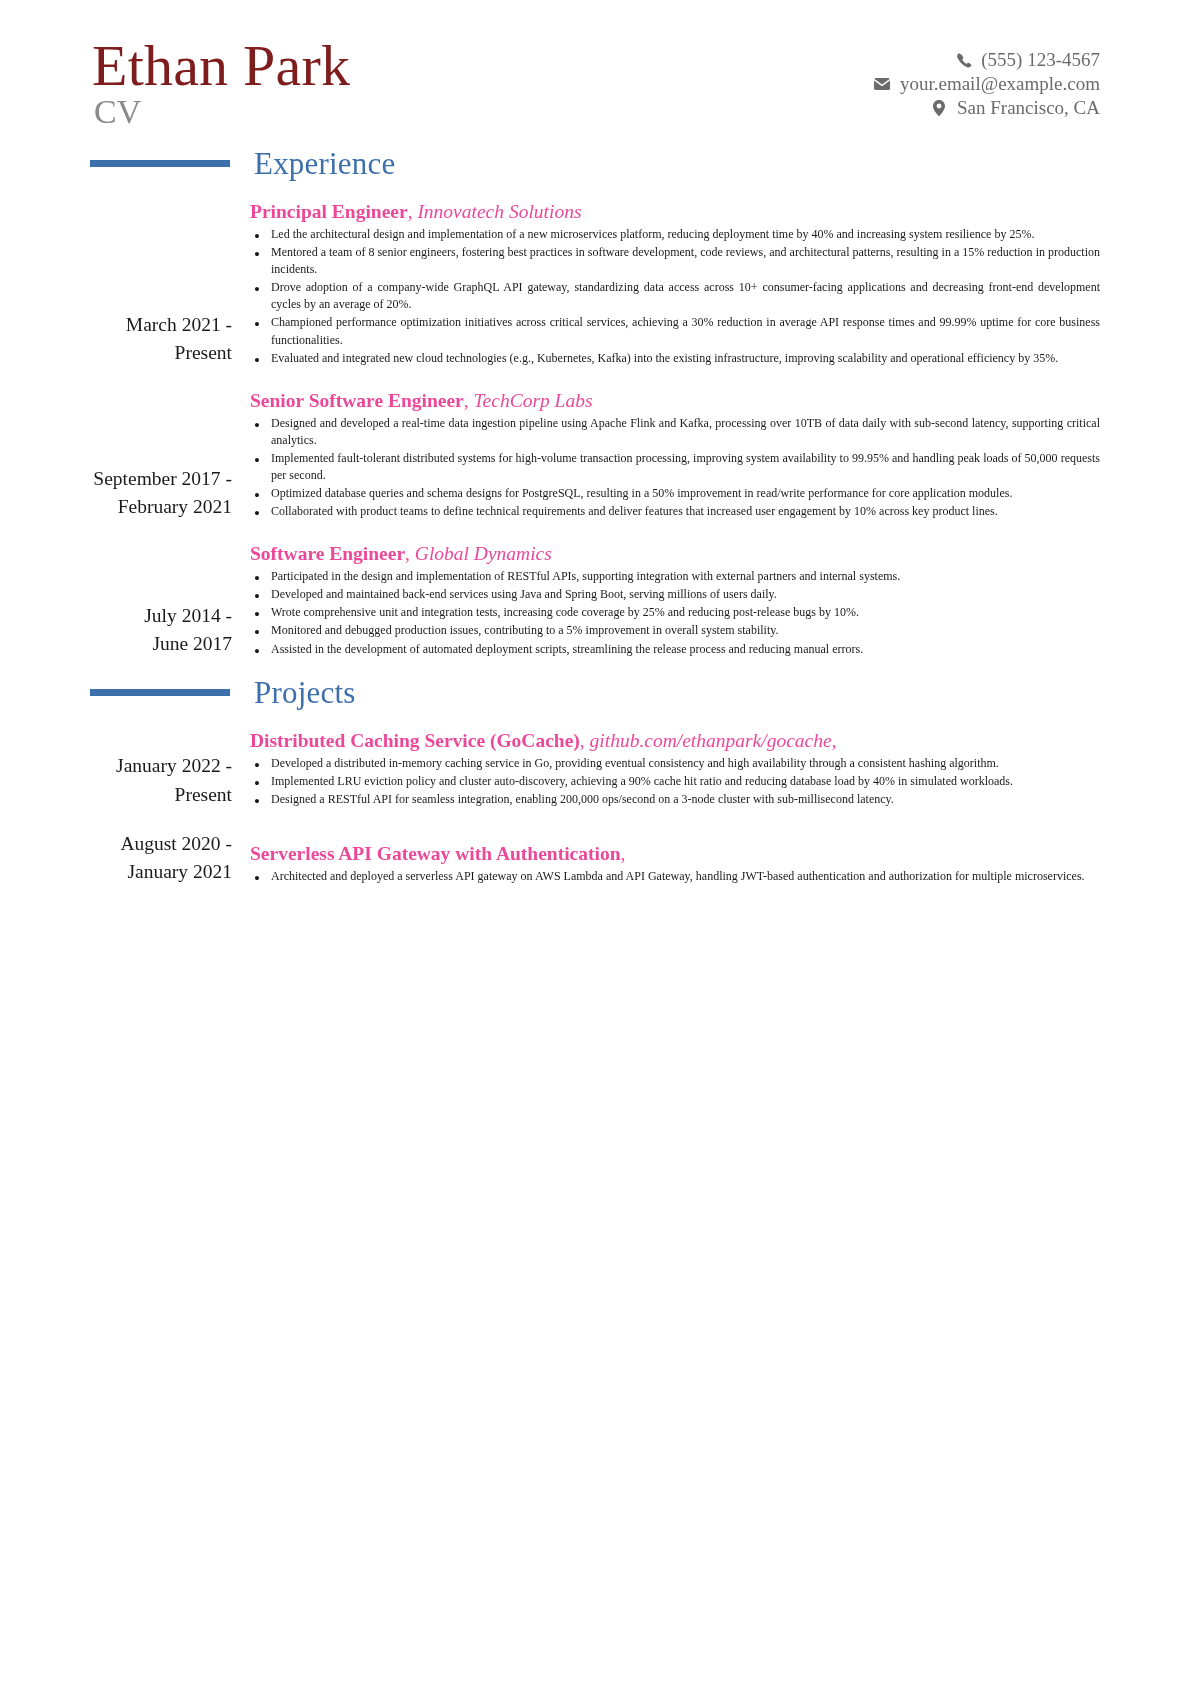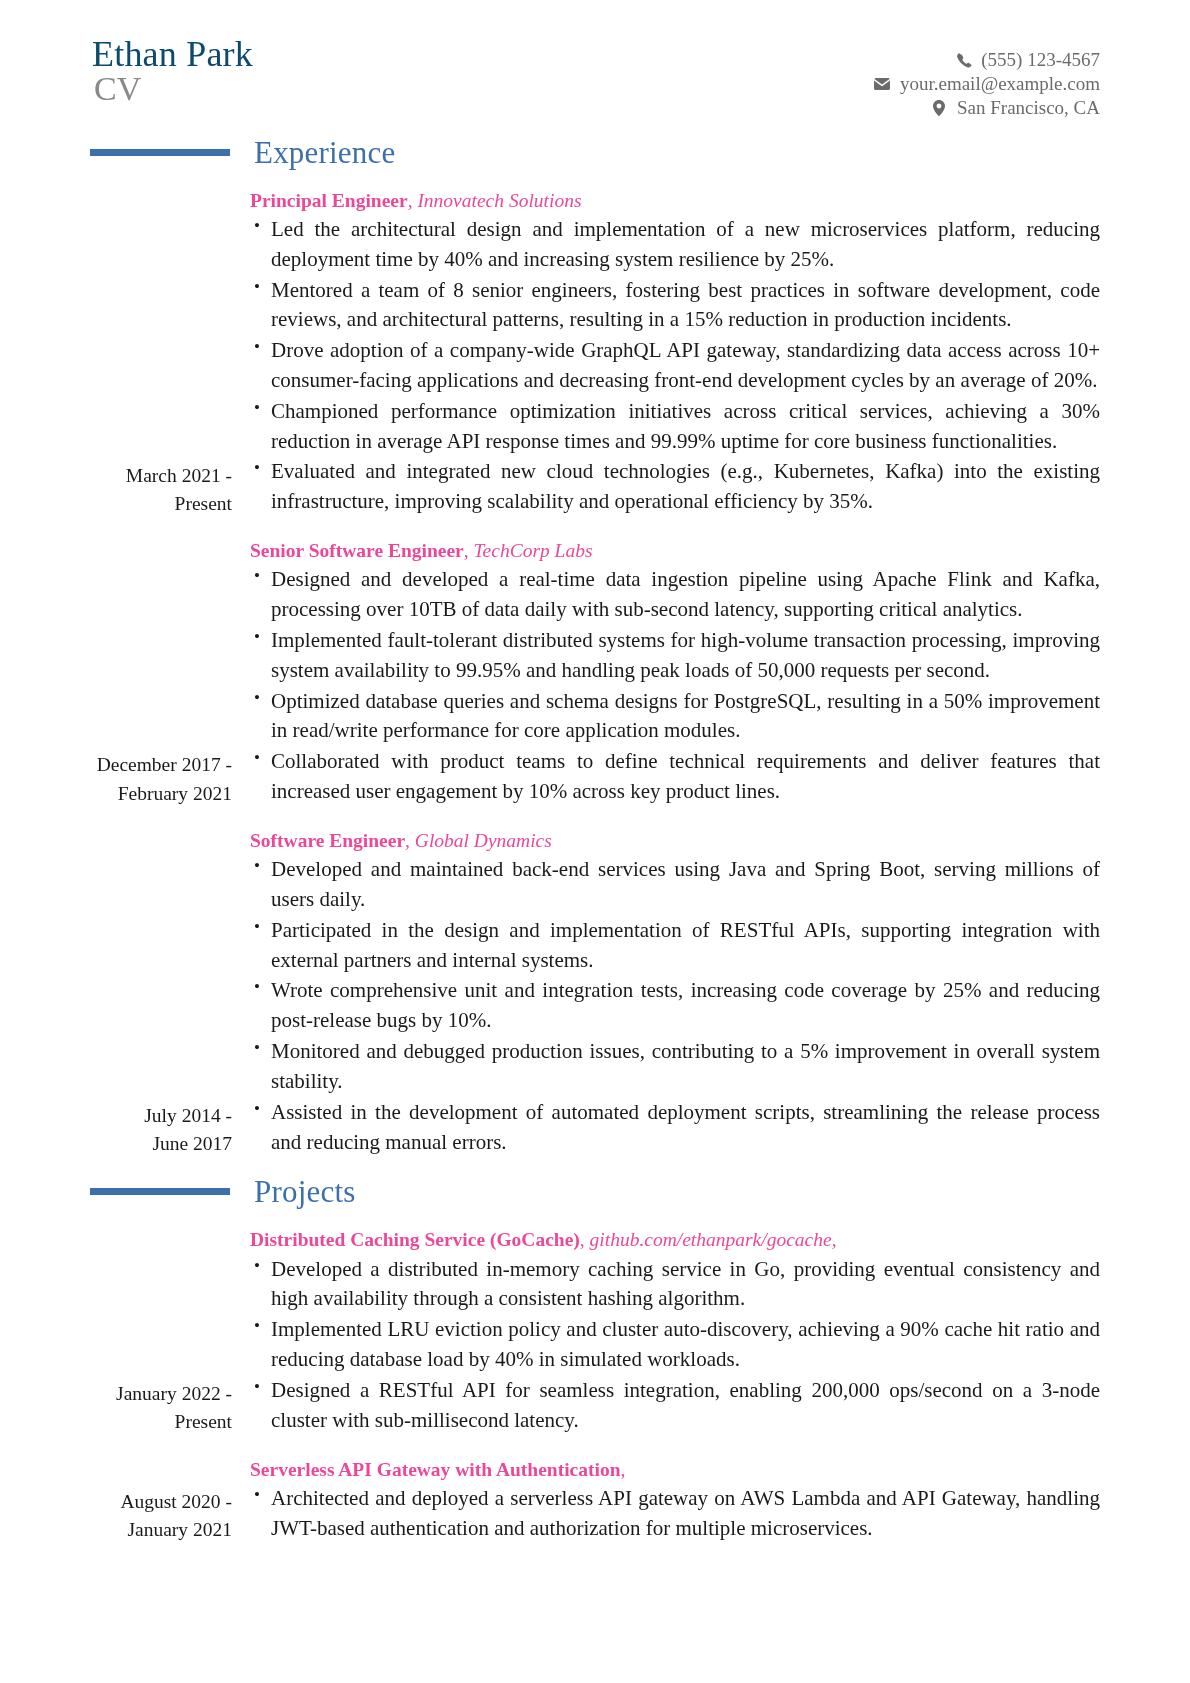--- a/index.html
+++ b/index.html
@@ -21,25 +21,25 @@
 
   
   .header {
     display: flex;
     align-items: flex-start;
     justify-content: space-between;
     padding-top: 6px;
   }
   .name-block { display: flex; flex-direction: column; }
   .name {
-    font-size: 36px;
+    font-size: 58px;
     line-height: 1.04;
     font-weight: 400;
     letter-spacing: 0.2px;
-    color: #0c4a6e;
+    color: #7f1d1d;
     padding-left: 2px;
   }
   .subtitle {
     font-size: 34px;
     line-height: 1.05;
     color: #8a8a8a;
     padding-left: 4px;
     margin-top: -2px;
   }
   .contact-block {
@@ -124,21 +124,21 @@
   .entry-title .sep { font-weight: normal; font-style: normal; }
 
   ul.bullets {
     list-style: none;
     margin: 1px 0 0 0;
     padding: 0;
   }
   ul.bullets li {
     position: relative;
     padding-left: 21px;
-    font-size: 21px;
+    font-size: 12px;
     line-height: 1.42;
     text-align: justify;
     hyphens: auto;
     -webkit-hyphens: auto;
     color: #1a1a1a;
     margin-bottom: 1px;
   }
   ul.bullets li::before {
     content: "\2022";
     position: absolute;
@@ -211,21 +211,21 @@
           <li>Mentored a team of 8 senior engineers, fostering best practices in software development, code reviews, and architectural patterns, resulting in a 15% reduction in production incidents.</li>
           <li>Drove adoption of a company-wide GraphQL API gateway, standardizing data access across 10+ consumer-facing applications and decreasing front-end development cycles by an average of 20%.</li>
           <li>Championed performance optimization initiatives across critical services, achieving a 30% reduction in average API response times and 99.99% uptime for core business functionalities.</li>
           <li>Evaluated and integrated new cloud technologies (e.g., Kubernetes, Kafka) into the existing infrastructure, improving scalability and operational efficiency by 35%.</li>
         </ul>
       </div>
     </div>
 
     <div class="entry">
       <div class="date-col">
-        <span class="date-line">December 2017 -</span>
+        <span class="date-line">September 2017 -</span>
         <span class="date-line">February 2021</span>
       </div>
       <div class="body-col">
         <div class="entry-title">
           <span class="role">Senior Software Engineer</span><span class="sep">, </span><span class="org">TechCorp Labs</span>
         </div>
         <ul class="bullets">
           <li>Designed and developed a real-time data ingestion pipeline using Apache Flink and Kafka, processing over 10TB of data daily with sub-second latency, supporting critical analytics.</li>
           <li>Implemented fault-tolerant distributed systems for high-volume transaction processing, improving system availability to 99.95% and handling peak loads of 50,000 requests per second.</li>
           <li>Optimized database queries and schema designs for PostgreSQL, resulting in a 50% improvement in read/write performance for core application modules.</li>
@@ -237,22 +237,22 @@
     <div class="entry">
       <div class="date-col">
         <span class="date-line">July 2014 -</span>
         <span class="date-line">June 2017</span>
       </div>
       <div class="body-col">
         <div class="entry-title">
           <span class="role">Software Engineer</span><span class="sep">, </span><span class="org">Global Dynamics</span>
         </div>
         <ul class="bullets">
+          <li>Participated in the design and implementation of RESTful APIs, supporting integration with external partners and internal systems.</li>
           <li>Developed and maintained back-end services using Java and Spring Boot, serving millions of users daily.</li>
-          <li>Participated in the design and implementation of RESTful APIs, supporting integration with external partners and internal systems.</li>
           <li>Wrote comprehensive unit and integration tests, increasing code coverage by 25% and reducing post-release bugs by 10%.</li>
           <li>Monitored and debugged production issues, contributing to a 5% improvement in overall system stability.</li>
           <li>Assisted in the development of automated deployment scripts, streamlining the release process and reducing manual errors.</li>
         </ul>
       </div>
     </div>
   </div>
 
   <div class="section">
     <div class="section-head">

